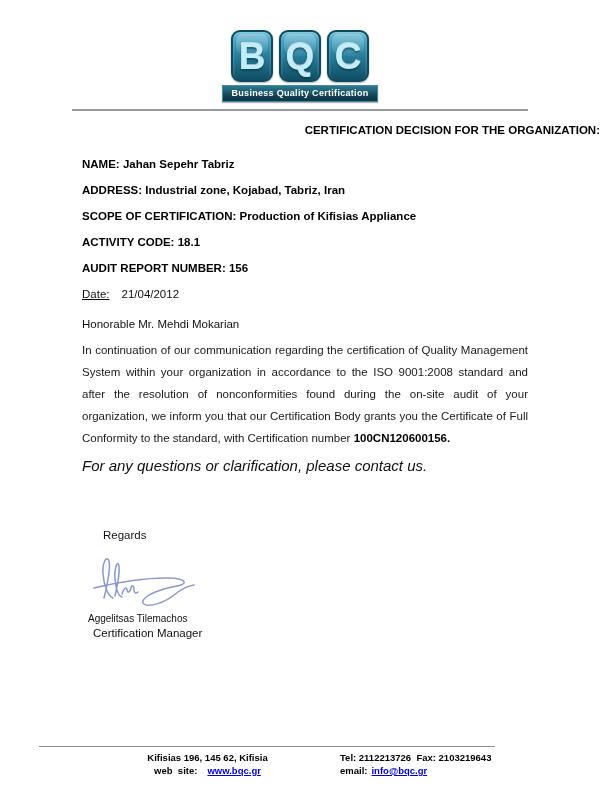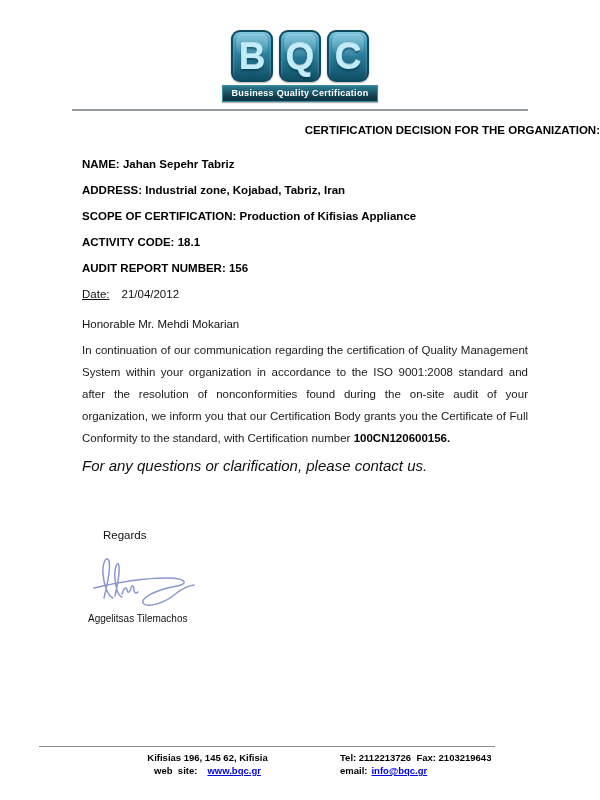--- a/index.html
+++ b/index.html
@@ -129,20 +129,21 @@
   <svg class="signature" width="115" height="55" viewBox="0 0 115 55" fill="none">
     <g stroke="#8a98ce" stroke-width="1.5" stroke-linecap="round" fill="none">
       <path d="M20,46 C23,34 27,18 25,9 C23,3 18,10 19,22 C20,34 24,44 29,46"></path>
       <path d="M31,44 C33,34 36,24 35,14 C34,7 30,16 31,27 C32,37 34,44 38,45"></path>
       <path d="M38,42 C40,36 42,34 43,38 C44,42 46,40 47,36 C48,32 50,34 50,38 C50,41 52,42 54,40"></path>
       <path d="M10,36 C35,30 60,26 82,26 C95,26 101,28 100,31 C99,34 90,34 80,37 C66,41 55,48 60,52 C65,56 82,50 90,43 C96,38 103,34 110,33"></path>
     </g>
   </svg>
 
   <p class="signer-name">Aggelitsas Tilemachos</p>
+  <p class="signer-role">Certification Manager</p>
 
   <div class="footer">
     <div class="footer-rule"></div>
     <div class="footer-cols">
       <div class="col-left">
         <div>Kifisias 196, 145 62, Kifisia</div>
         <div class="pre"><span>web  site:</span><a class="doc-link web-link">www.bqc.gr</a></div>
       </div>
       <div class="col-right">
         <div class="pre">Tel: 2112213726  Fax: 2103219643</div>

